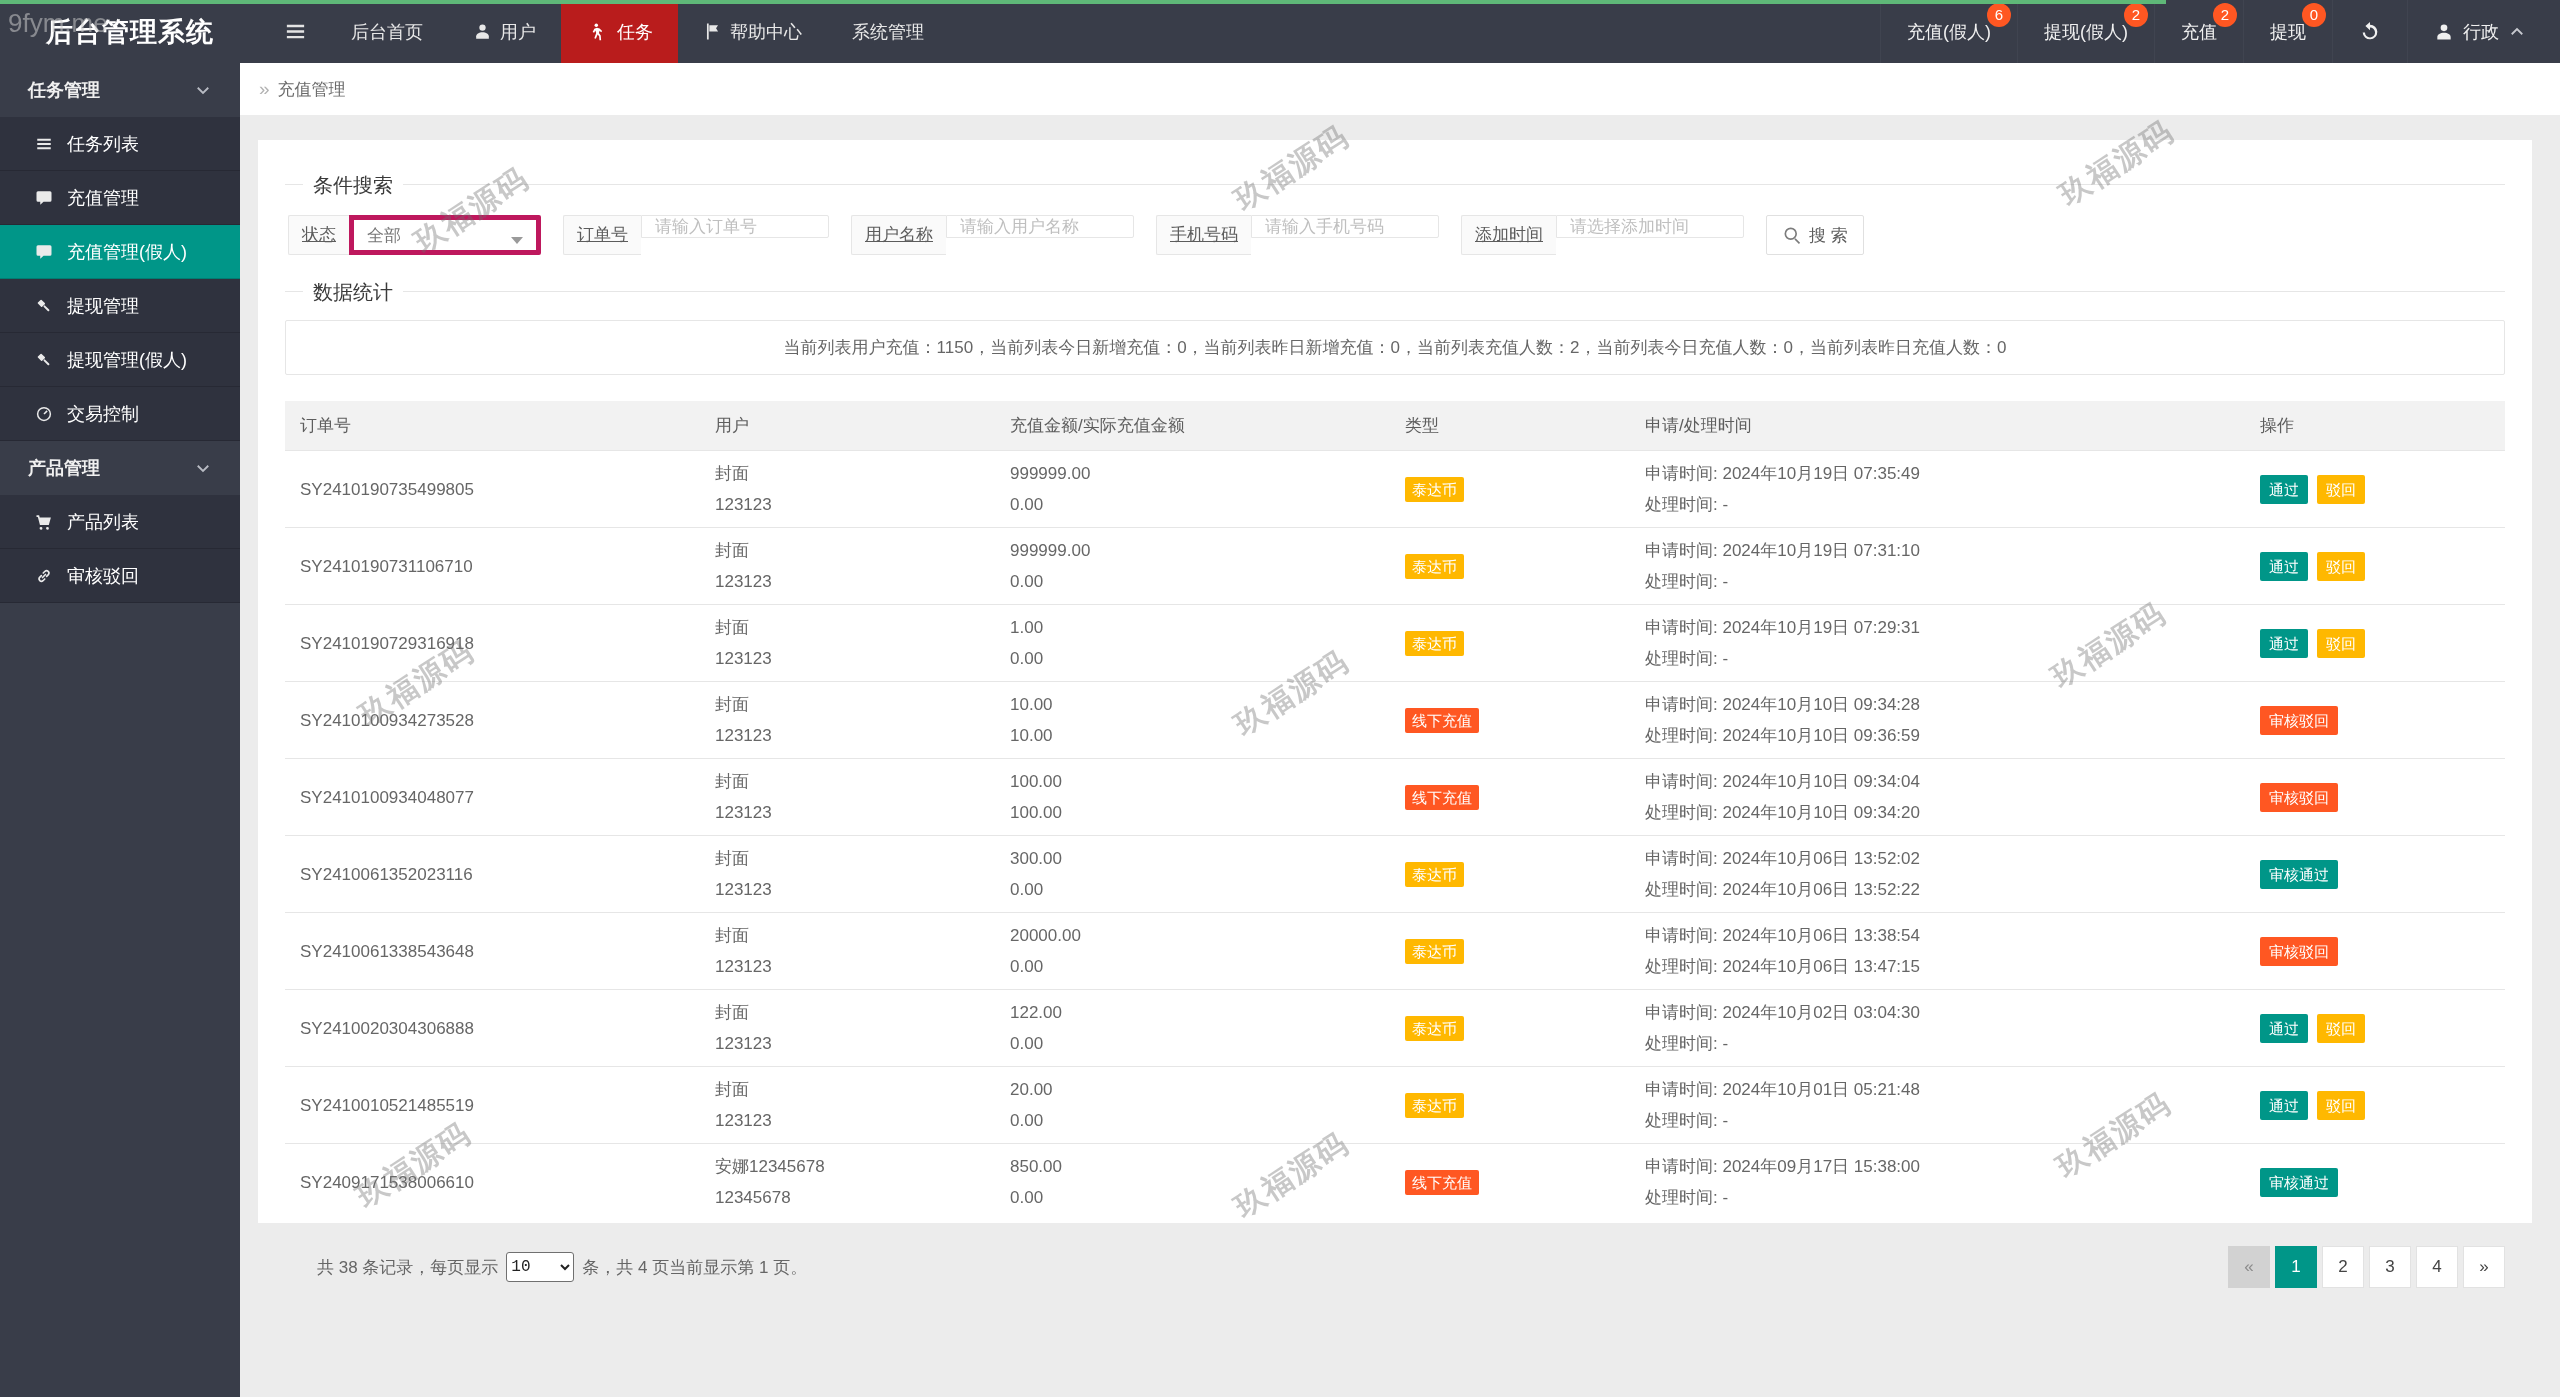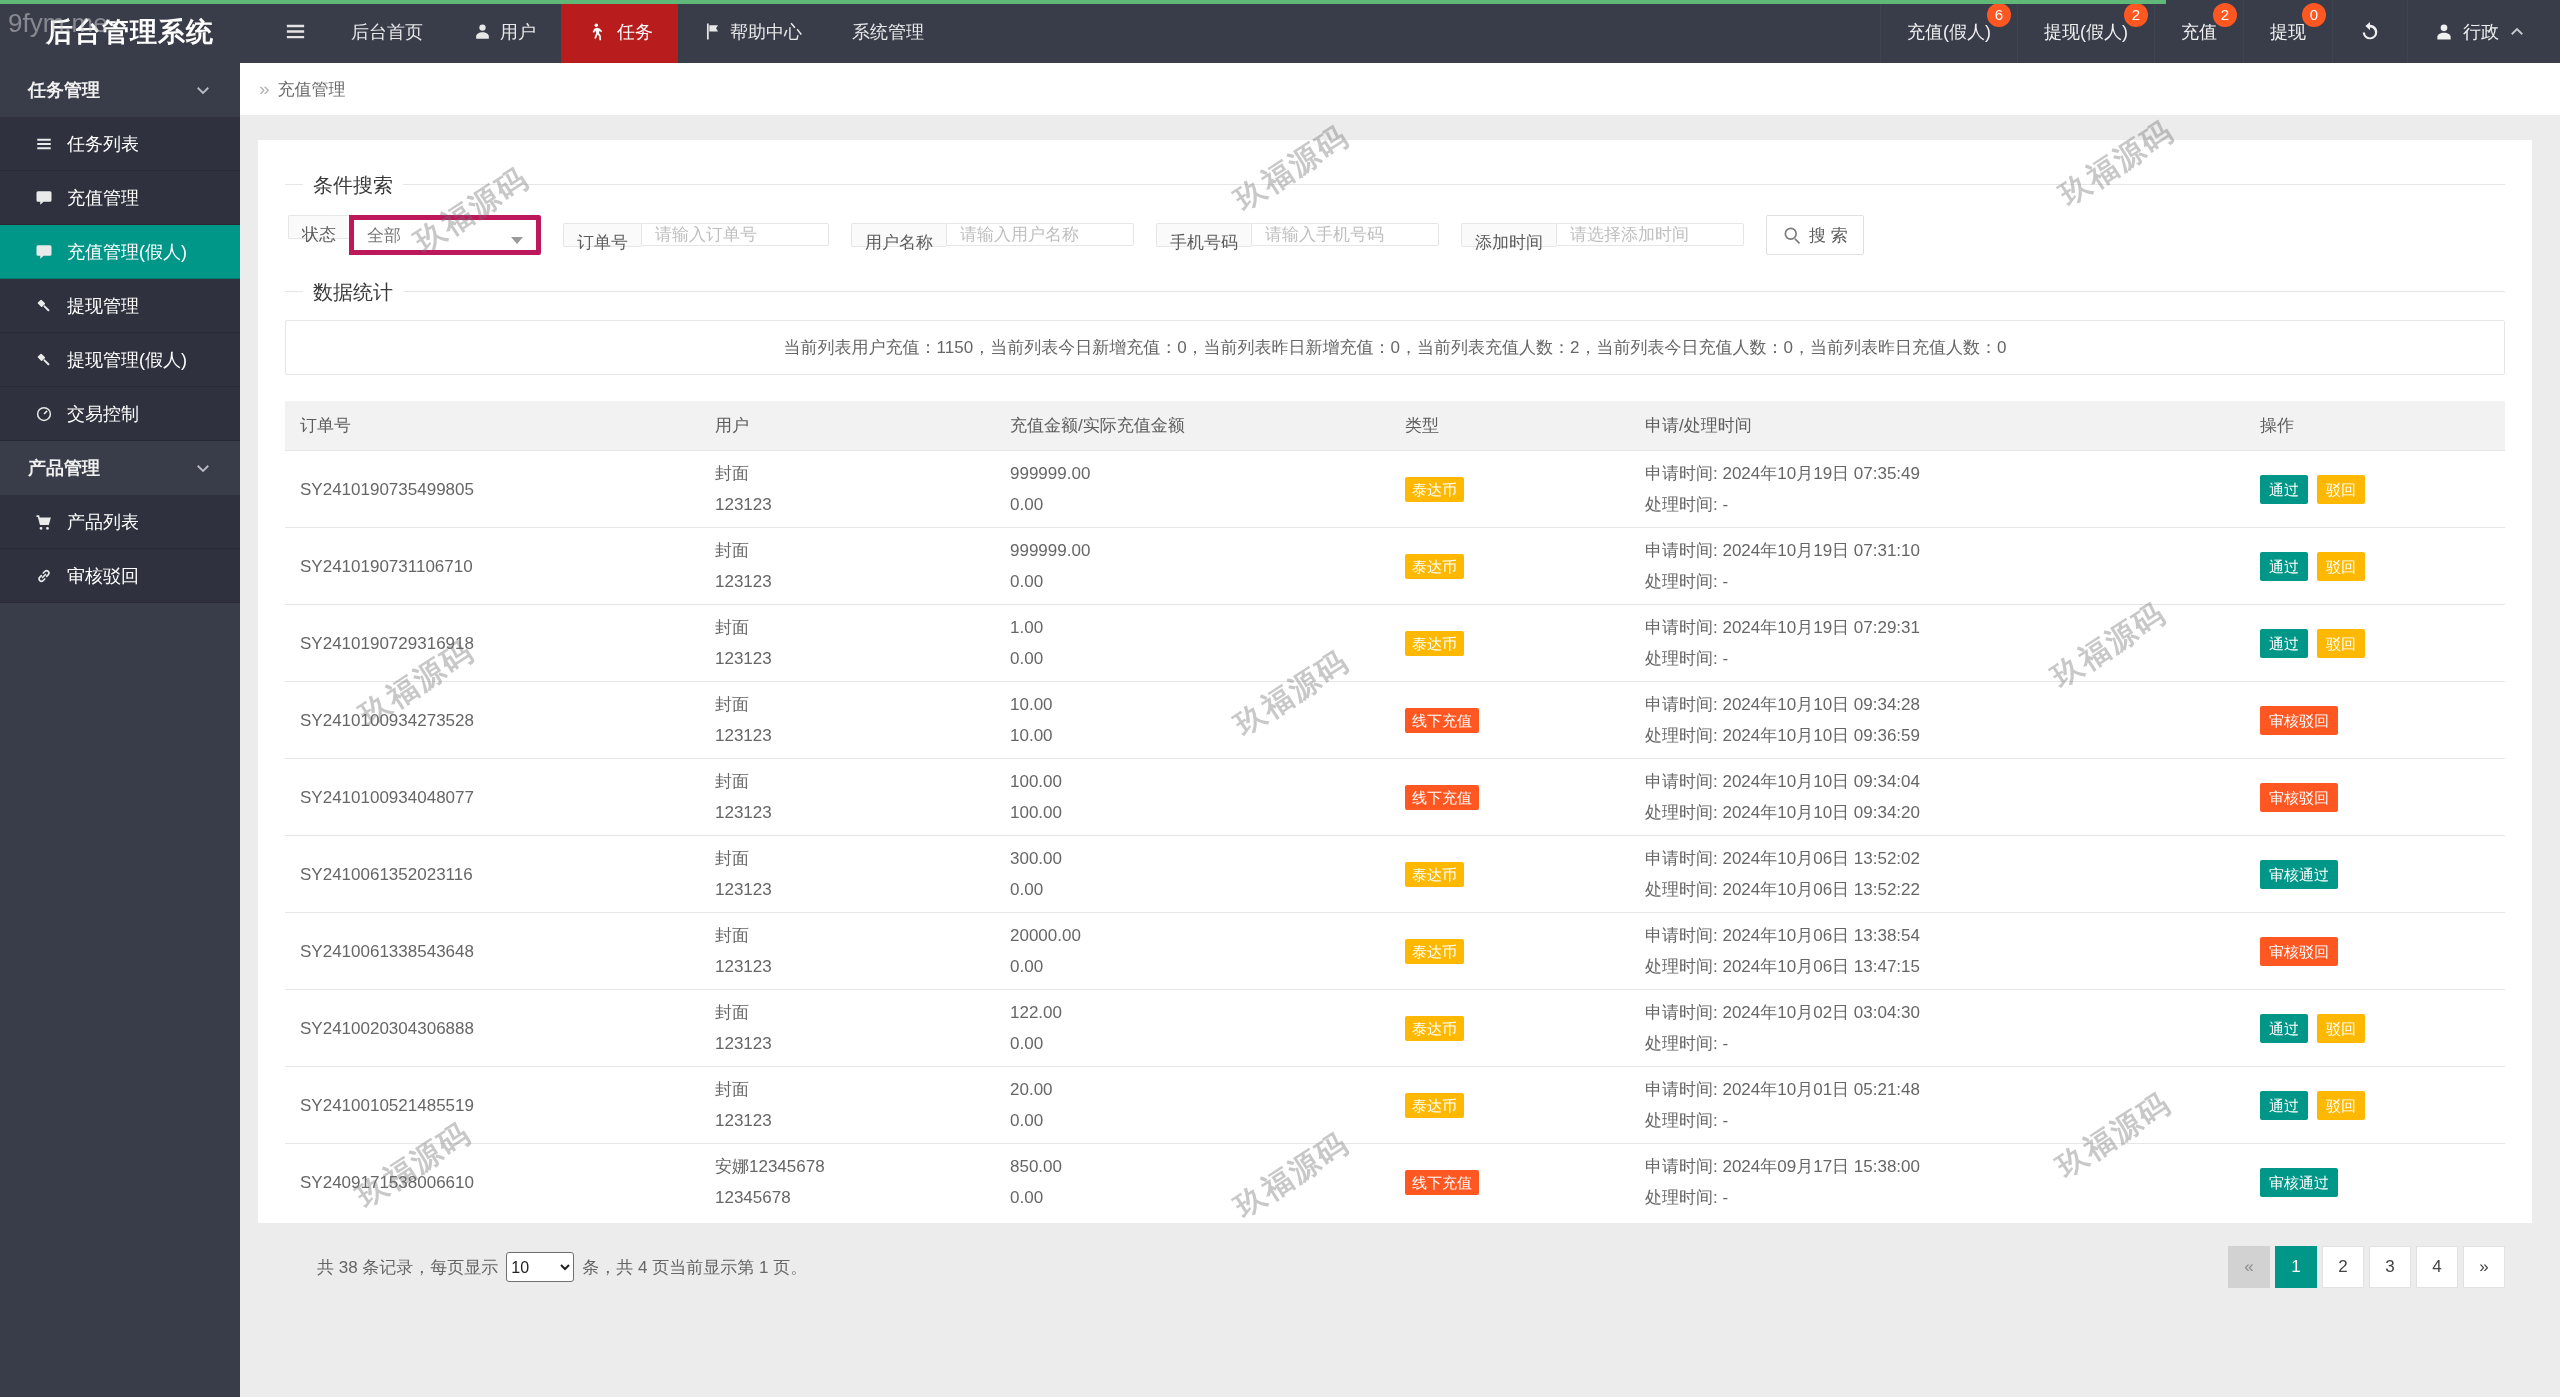--- a/index.html
+++ b/index.html
@@ -49,21 +49,21 @@
     position:absolute; left:18px; right:28px; top:77px; height:1083px; background:#fff;
     padding:14px 27px 0;
   }
   .field { border-top:1px solid #e6e6e6; position:relative; margin-top:30px; }
   .field-legend { position:absolute; top:-13px; left:18px; background:#fff; padding:0 10px; font-size:20px; color:#3a3a3a; }
   
   .form-row { display:flex; align-items:center; gap:22px; padding:30px 3px 6px; }
   .fgroup { display:flex; align-items:stretch; }
   .flabel {
     background:#fafafa; border:1px solid #e6e6e6; border-right:none; border-radius:2px 0 0 2px;
-    height:24px; line-height:38px; padding:0 13px; font-size:17px; color:#5c5c5c; white-space:nowrap;
+    height:40px; line-height:38px; padding:0 13px; font-size:17px; color:#5c5c5c; white-space:nowrap;text-decoration:underline;
   }
   .fselect {
     width:192px; height:40px; border:5px solid #be185d; border-radius:0 2px 2px 0; background:#fff;
     display:flex; align-items:center; padding:0 13px; font-size:17px; color:#777; position:relative; cursor:pointer;
   }
   .fselect .arrow { position:absolute; right:13px; top:17px; width:0; height:0; border-left:6px solid transparent; border-right:6px solid transparent; border-top:7px solid #9a9a9a; }
   .finput {
     width:188px; height:23px; border:1px solid #e6e6e6; border-radius:0 2px 2px 0; padding:0 13px;
     font-size:17px; color:#333; font-family:"Liberation Sans",sans-serif; outline:none;
   }
@@ -80,21 +80,21 @@
   .grid thead th { background:#f2f2f2; font-weight:normal; text-align:left; padding:13px 15px; color:#5d5d5d; }
   .grid tbody td { border-top:1px solid #e6e6e6; padding:7px 15px; vertical-align:middle; line-height:31px; }
   .grid tbody tr { height:74px; background:#fff; }
   .cell-line { line-height:31px; }
   .badge-type { display:inline-block; padding:3px 7px; border-radius:2px; color:#fff; font-size:15px; line-height:19px; }
   .act-btn { display:inline-block; padding:5px 9px; border-radius:2px; color:#fff; font-size:15px; line-height:19px; margin-right:9px; cursor:pointer; }
   
   .page-row { display:flex; align-items:center; margin-top:26px; font-size:17px; color:#666;margin-left:32px; }
   .page-size {
     width:68px; height:30px; margin:0 8px; font-size:16px; color:#222; border:1px solid #707070; border-radius:3px;
-    font-family:Liberation Sans, sans-serif; background:#fff;
+    font-family:Liberation Mono, monospace; background:#fff;
   }
   .pages { margin-left:auto; display:flex; }
   .page-btn {
     min-width:42px; height:42px; line-height:40px; text-align:center; padding:0 12px;
     border:1px solid #e2e2e2; background:#fff; color:#444; margin-left:5px; font-size:17px; cursor:pointer;
   }
   .page-btn.disabled { background:#d2d2d2; border-color:#d2d2d2; color:#8b8b8b; cursor:default; }
   .page-btn.active { background:#009688; border-color:#009688; color:#fff; cursor:default; }
   
   .wm {

